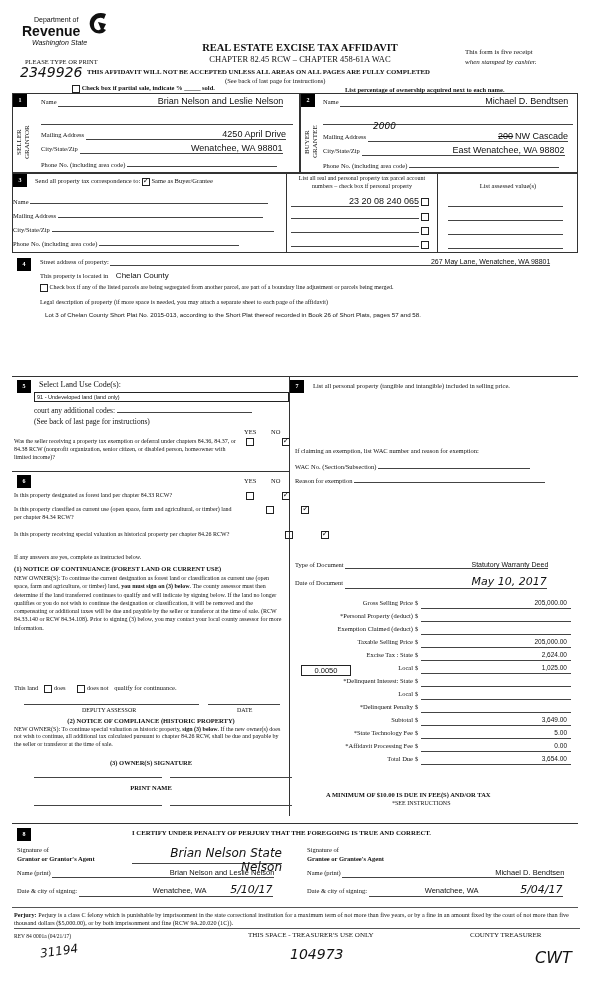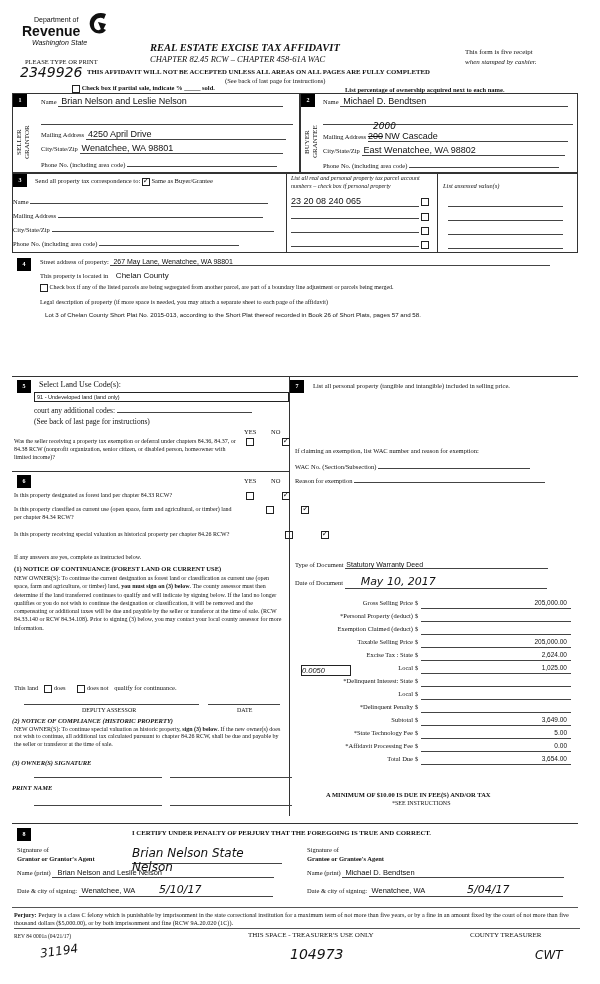--- a/index.html
+++ b/index.html
@@ -1,29 +1,29 @@
 <!DOCTYPE html>
 <html><head>
 <meta charset="utf-8">
 <style>
   * { box-sizing: border-box; margin: 0; padding: 0; }
   body { width: 600px; height: 984px; background: #fff; font-family: "Liberation Serif", serif; color: #111; position: relative; overflow: hidden; font-size: 7px; }
   .abs { position: absolute; }
   .sans { font-family: "Liberation Sans", sans-serif; }
   .hand { font-family: "DejaVu Sans", sans-serif; font-style: italic; }
   .numbox { background: #000; color: #fff; width: 14px; height: 13px; font-size: 6px; text-align: center; line-height: 13px; font-weight: bold; }
-  .line { border-bottom: 1px solid #444; }
+  .line { border-bottom: 1px solid #444; text-align: right; }
   .cb { display: inline-block; width: 8px; height: 8px; border: 1px solid #222; vertical-align: middle; position: relative; }
   .cb.checked::after { content: "\2713"; position: absolute; left: 0px; top: -3px; font-size: 8px; }
   .fillv { font-family: "Liberation Sans", sans-serif; font-size: 9px; }
   .lbl { font-size: 6.5px; }
   .bold { font-weight: bold; }
   .vtext { writing-mode: vertical-rl; transform: rotate(180deg); font-size: 7px; text-align: center; }
   .right { text-align: right; }
-  .center { text-align: left; font-style: italic; }
+  .center { text-align: center; }
 </style>
 </head>
 <body>
 
 <div class="abs" style="left:22px;top:10px;width:90px;height:40px;">
   <div class="abs sans" style="left:12px;top:6px;font-size:7px;">Department of</div>
   <div class="abs sans bold" style="left:0px;top:13px;font-size:14px;">Revenue</div>
   <div class="abs sans" style="left:10px;top:29px;font-size:7px;font-style:italic;">Washington State</div>
   <svg class="abs" style="left:64px;top:0px;" width="24" height="28" viewBox="0 0 24 28">
     <path d="M20 4 C10 0 2 8 4 16 C6 24 16 26 20 20 L16 18 C13 22 8 20 8 15 C8 9 14 6 18 9 Z" fill="#111"></path>
@@ -365,13 +365,13 @@
 
 <div class="abs" style="left:14px;top:911px;width:566px;font-size:6.2px;line-height:8px;border-bottom:1px solid #555;padding-bottom:1px;">
   <span class="bold">Perjury:</span>
   <span>Perjury is a class C felony which is punishable by imprisonment in the state correctional institution for a maximum term of not more than five years, or by a fine in an amount fixed by the court of not more than five thousand dollars ($5,000.00), or by both imprisonment and fine (RCW 9A.20.020 (1C)).</span>
 </div>
 <div class="abs" style="left:14px;top:933px;font-size:5.5px;">REV 84 0001a (04/21/17)</div>
 <div class="abs" style="left:222px;top:931px;font-size:7px;margin-left:26px;">THIS SPACE - TREASURER'S USE ONLY</div>
 <div class="abs" style="left:470px;top:931px;font-size:7px;">COUNTY TREASURER</div>
 <div class="abs hand" style="left:40px;top:944px;font-size:12px;transform:rotate(-8deg);">31194</div>
 <div class="abs hand" style="left:290px;top:946px;font-size:14px;">104973</div>
-<div class="abs hand" style="left:535px;top:948px;font-size:12px;">CWT</div>
+<div class="abs hand" style="left:535px;top:948px;font-size:16px;">CWT</div>
 
 </body></html>

